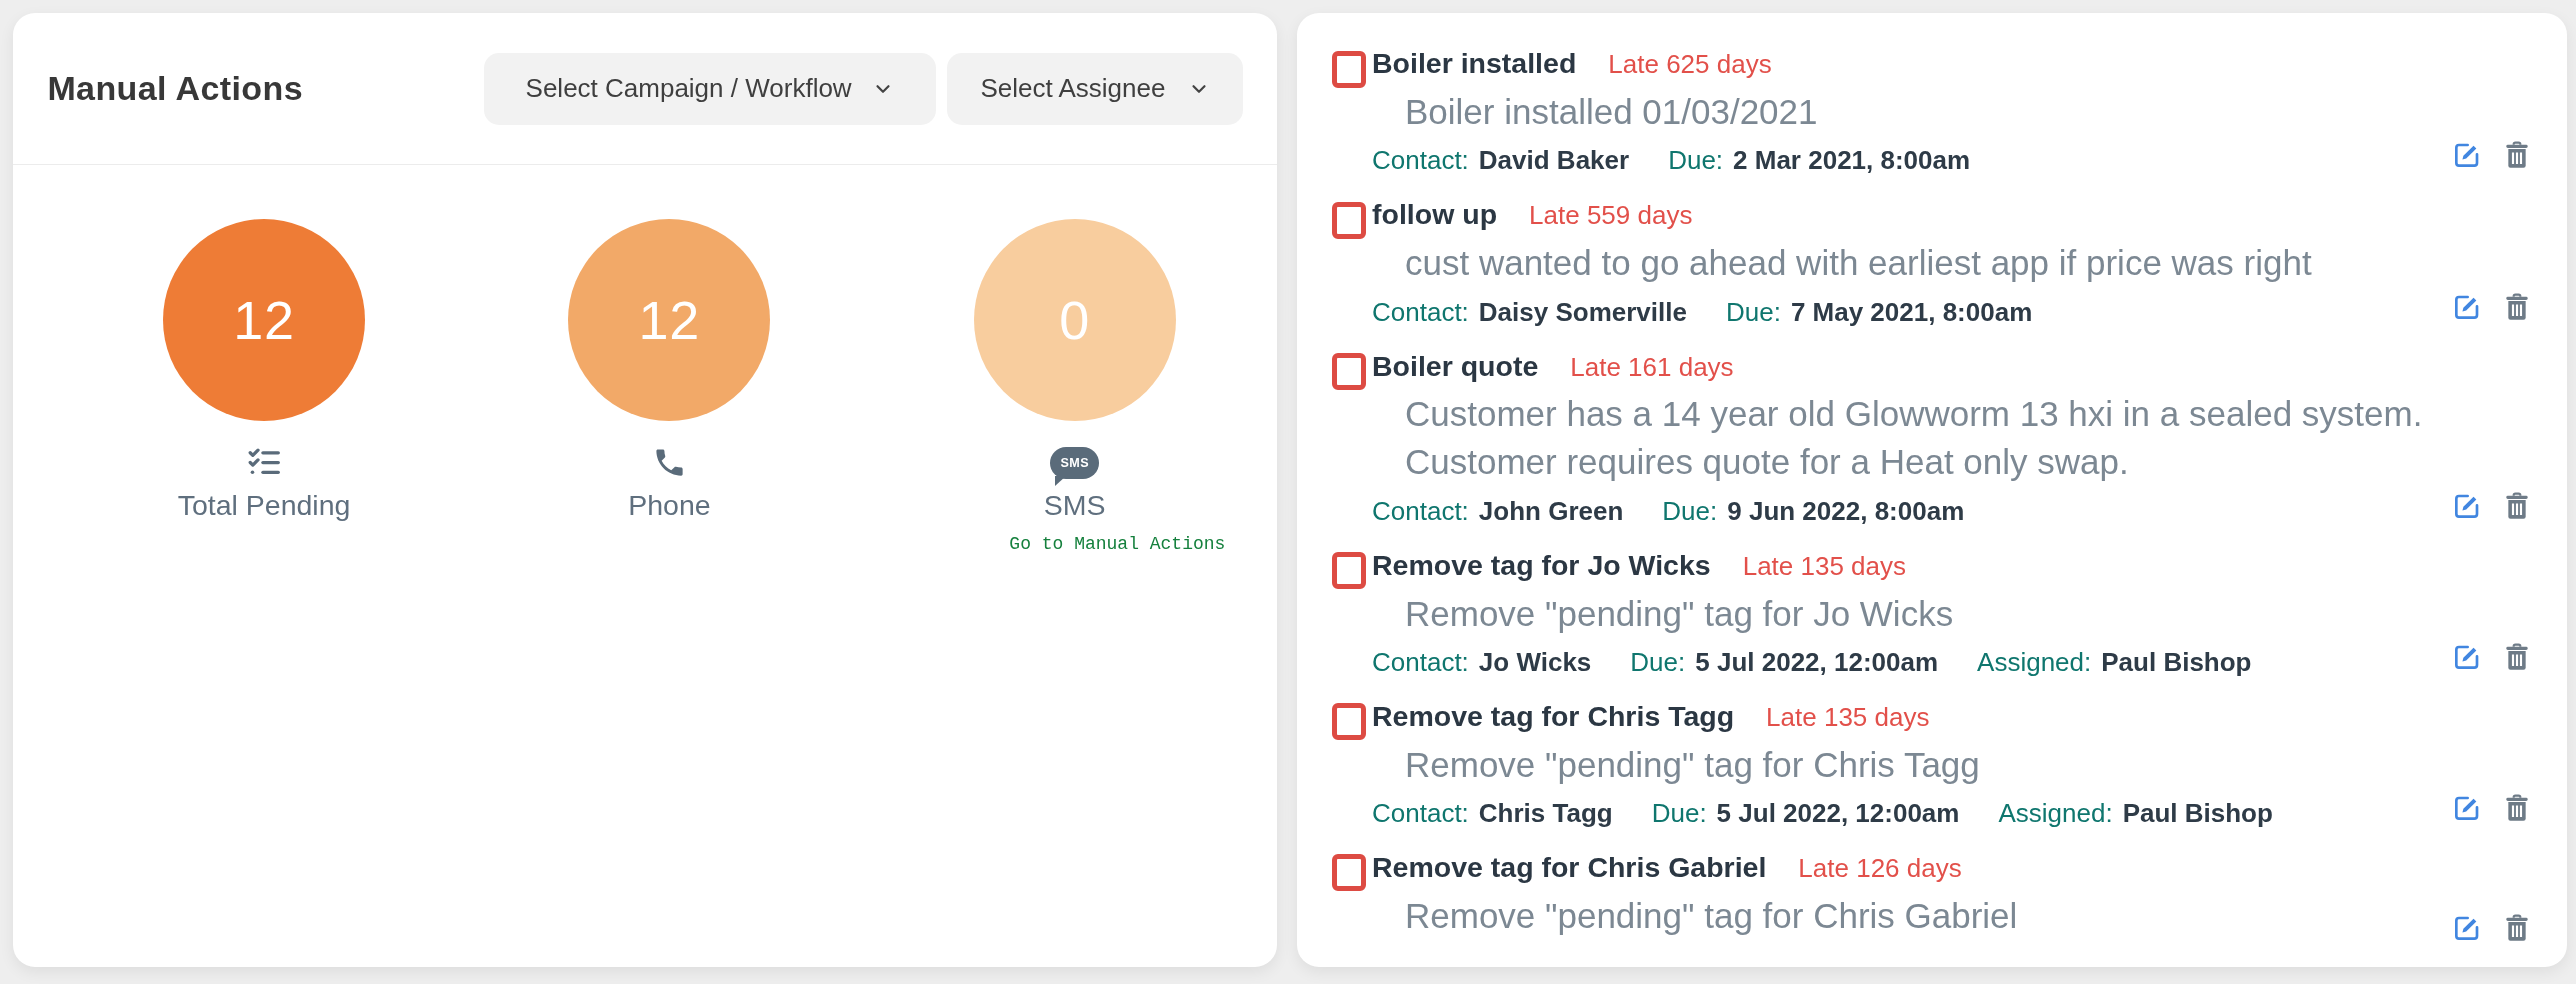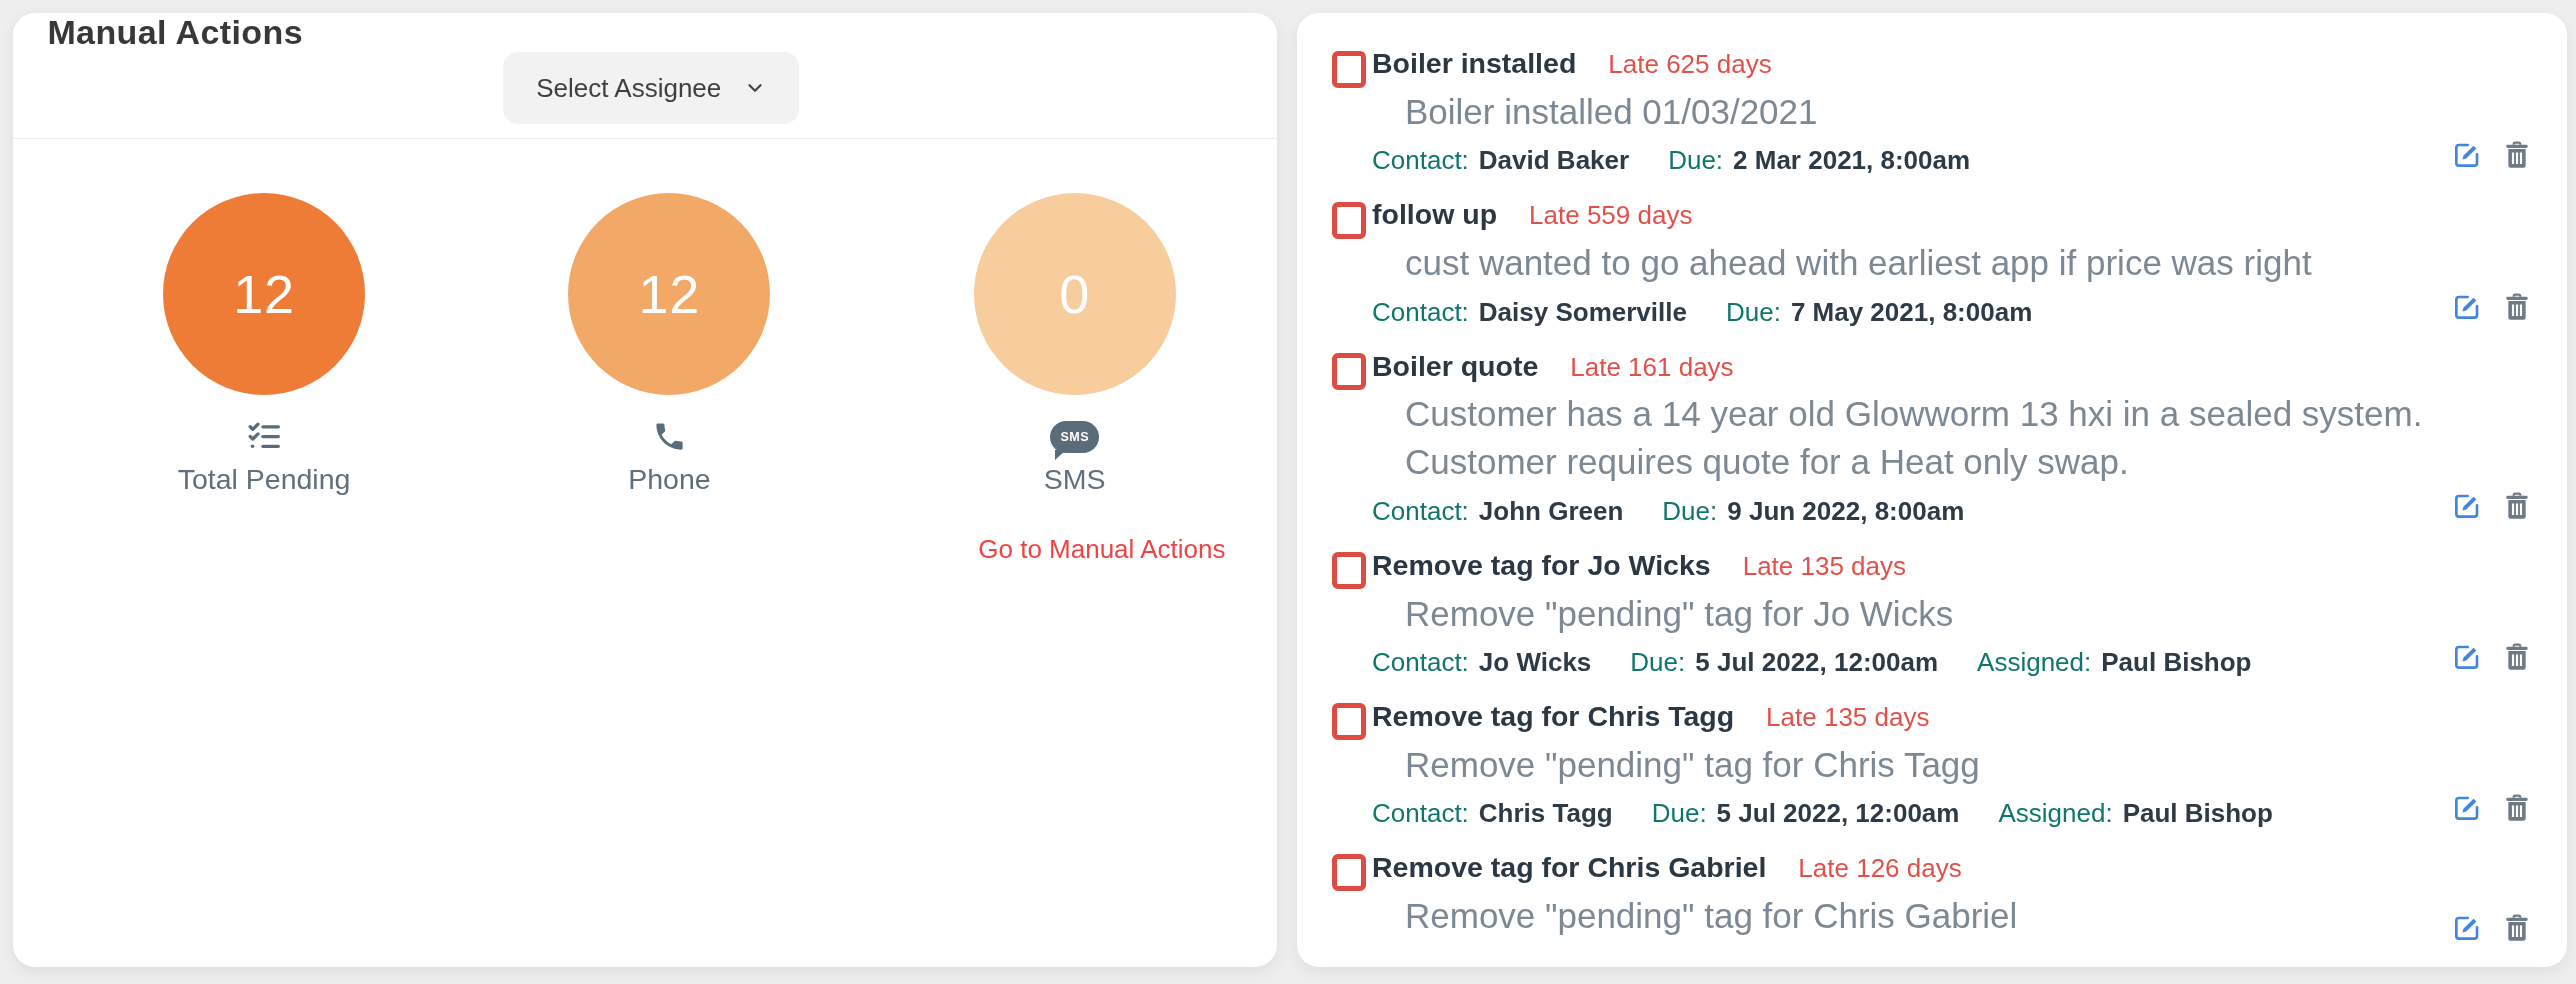--- a/index.html
+++ b/index.html
@@ -12,23 +12,22 @@
   }
   .panel {
     position:absolute; top:13.4px; height:954px; background:#ffffff;
     border-radius:22px; box-shadow:0 5px 15px rgba(0,0,0,0.07);
     overflow:hidden;
   }
   .panel-left  { left:13.4px;  width:1264px; }
   .panel-right { left:1297px; width:1270px; }
 
   .panel-header {
-    height:126px; padding:0 34px; display:flex; align-items:center;
+    height:152px; padding:0 34px; display:flex; align-items:center;
     border-bottom:1.7px solid #ececec;
-    flex-direction:column;
   }
   .panel-title { font-size:34px; font-weight:700; color:#383838; margin-right:auto; letter-spacing:0.4px; }
 
   .pill {
     height:72px; background:#f2f2f2; border:none; border-radius:15px;
     display:flex; align-items:center; justify-content:center; gap:20px;
     font-family:inherit; font-size:26px; color:#3f3f3f; cursor:pointer; margin-left:11.8px;
     white-space:nowrap;
   }
   .pill-campaign { width:452px; }
@@ -54,21 +53,21 @@
     display:flex; align-items:center; justify-content:center;
     color:#ffffff; font-size:12.6px; font-weight:700; letter-spacing:0.4px;
   }
   .sms-bubble::after {
     content:""; position:absolute; left:5px; bottom:-7.6px;
     border-left:11.8px solid #5a6b7a; border-bottom:10px solid transparent;
   }
 
   .goto-link {
     position:absolute; right:52px; top:521px;
-    font-size:26px; color:#ef4444; text-decoration:none; cursor:pointer;
+    font-size:18px; color:#15803d; text-decoration:none; cursor:pointer;font-family:Liberation Mono, monospace;
   }
 
   
   .task-list { padding:34px 34px 0 35px; display:flex; flex-direction:column; gap:22px; }
   .task-row { display:flex; gap:6px; }
   .task-checkbox {
     width:34px; height:37px; border:5px solid #dd4b43; border-radius:5.9px;
     background:#ffffff; flex:0 0 auto; margin-top:3.4px; cursor:pointer;
   }
   .task-body { flex:1 1 auto; min-width:0; }
@@ -83,20 +82,26 @@
   .task-actions { align-self:flex-end; display:flex; gap:18.5px; margin-bottom:5px; flex:0 0 auto; }
   .icon-btn { background:none; border:none; padding:0; cursor:pointer; width:32px; height:32px; }
   .icon-btn svg { width:32px; height:32px; display:block; }
 </style>
 </head>
 <body>
 
 <section class="panel panel-left">
   <div class="panel-header">
     <h1 class="panel-title">Manual Actions</h1>
+    <button class="pill pill-campaign">
+      <span>Select Campaign / Workflow</span>
+      <svg class="chev" viewBox="0 0 24 24" fill="none" stroke="#444444" stroke-width="2.4" stroke-linecap="round" stroke-linejoin="round">
+          <polyline points="6 9 12 15 18 9"></polyline>
+        </svg>
+    </button>
     <button class="pill pill-assignee">
       <span>Select Assignee</span>
       <svg class="chev" viewBox="0 0 24 24" fill="none" stroke="#444444" stroke-width="2.4" stroke-linecap="round" stroke-linejoin="round">
           <polyline points="6 9 12 15 18 9"></polyline>
         </svg>
     </button>
   </div>
 
   <div class="stats-row">
     <div class="stat">

